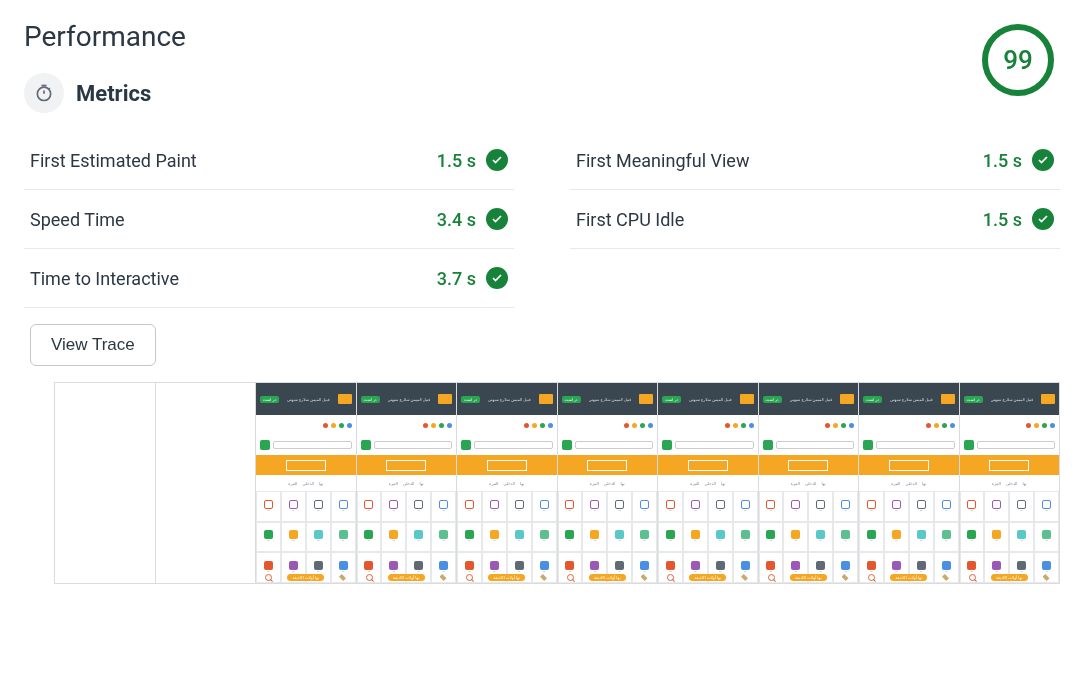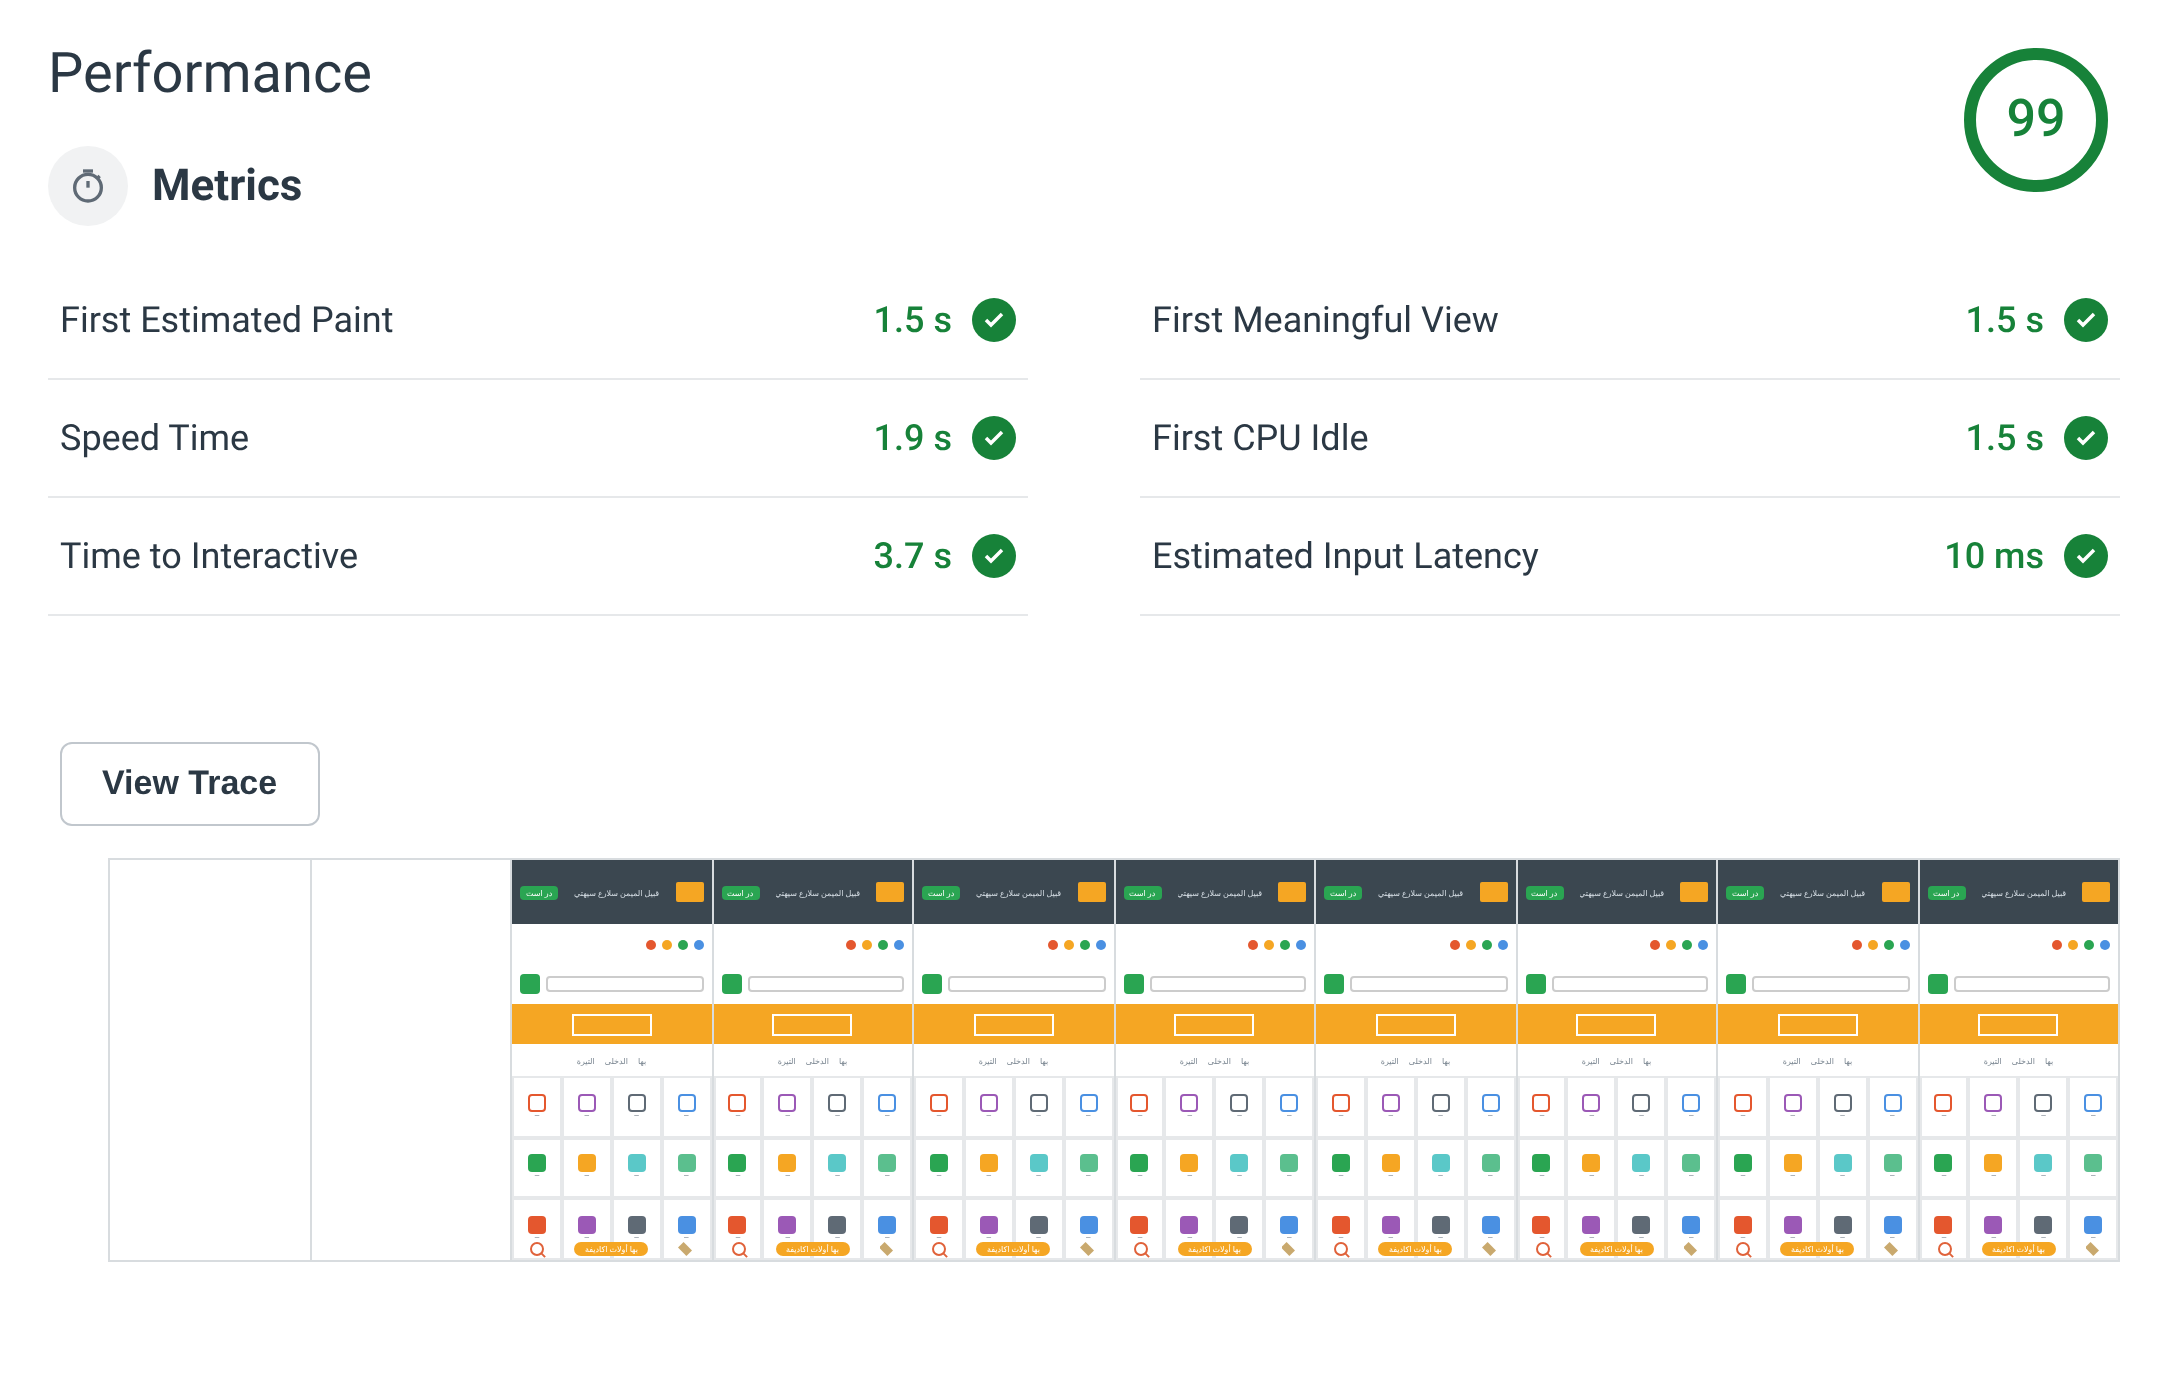--- a/index.html
+++ b/index.html
@@ -101,24 +101,23 @@
     align-items: center;
     margin-top: 16px;
     padding: 0 6px;
   }
   .view-trace-btn {
     background: #fff;
     border: 1.5px solid #c1c7cd;
     border-radius: 6px;
     padding: 10px 20px;
     font-size: 17px;
-    font-weight: 700;
+    font-weight: 400;
     color: #2b3844;
     cursor: pointer;
-    margin-top: 47px;
   }
   .disclaimer {
     color: #566070;
     font-size: 17px;
   }
   .filmstrip {
     margin: 16px 0 0 30px;
     display: flex;
     border: 1px solid #d8dcdf;
   }
@@ -187,21 +186,21 @@
         <span class="check-badge">
           <svg width="12" height="12" viewBox="0 0 24 24" fill="none" stroke="currentColor" stroke-width="3.5">
               <polyline points="20 6 9 17 4 12"></polyline>
             </svg>
         </span>
       </span>
     </div>
     <div class="metric-row">
       <span class="metric-label">Speed Time</span>
       <span class="metric-right">
-        <span class="metric-value">1.9 s</span>
+        <span class="metric-value">3.4 s</span>
         <span class="check-badge">
           <svg width="12" height="12" viewBox="0 0 24 24" fill="none" stroke="currentColor" stroke-width="3.5">
               <polyline points="20 6 9 17 4 12"></polyline>
             </svg>
         </span>
       </span>
     </div>
     <div class="metric-row">
       <span class="metric-label">Time to Interactive</span>
       <span class="metric-right">
@@ -223,31 +222,20 @@
           <svg width="12" height="12" viewBox="0 0 24 24" fill="none" stroke="currentColor" stroke-width="3.5">
               <polyline points="20 6 9 17 4 12"></polyline>
             </svg>
         </span>
       </span>
     </div>
     <div class="metric-row">
       <span class="metric-label">First CPU Idle</span>
       <span class="metric-right">
         <span class="metric-value">1.5 s</span>
-        <span class="check-badge">
-          <svg width="12" height="12" viewBox="0 0 24 24" fill="none" stroke="currentColor" stroke-width="3.5">
-              <polyline points="20 6 9 17 4 12"></polyline>
-            </svg>
-        </span>
-      </span>
-    </div>
-    <div class="metric-row">
-      <span class="metric-label">Estimated Input Latency</span>
-      <span class="metric-right">
-        <span class="metric-value">10 ms</span>
         <span class="check-badge">
           <svg width="12" height="12" viewBox="0 0 24 24" fill="none" stroke="currentColor" stroke-width="3.5">
               <polyline points="20 6 9 17 4 12"></polyline>
             </svg>
         </span>
       </span>
     </div>
   </div>
 </div>
 

